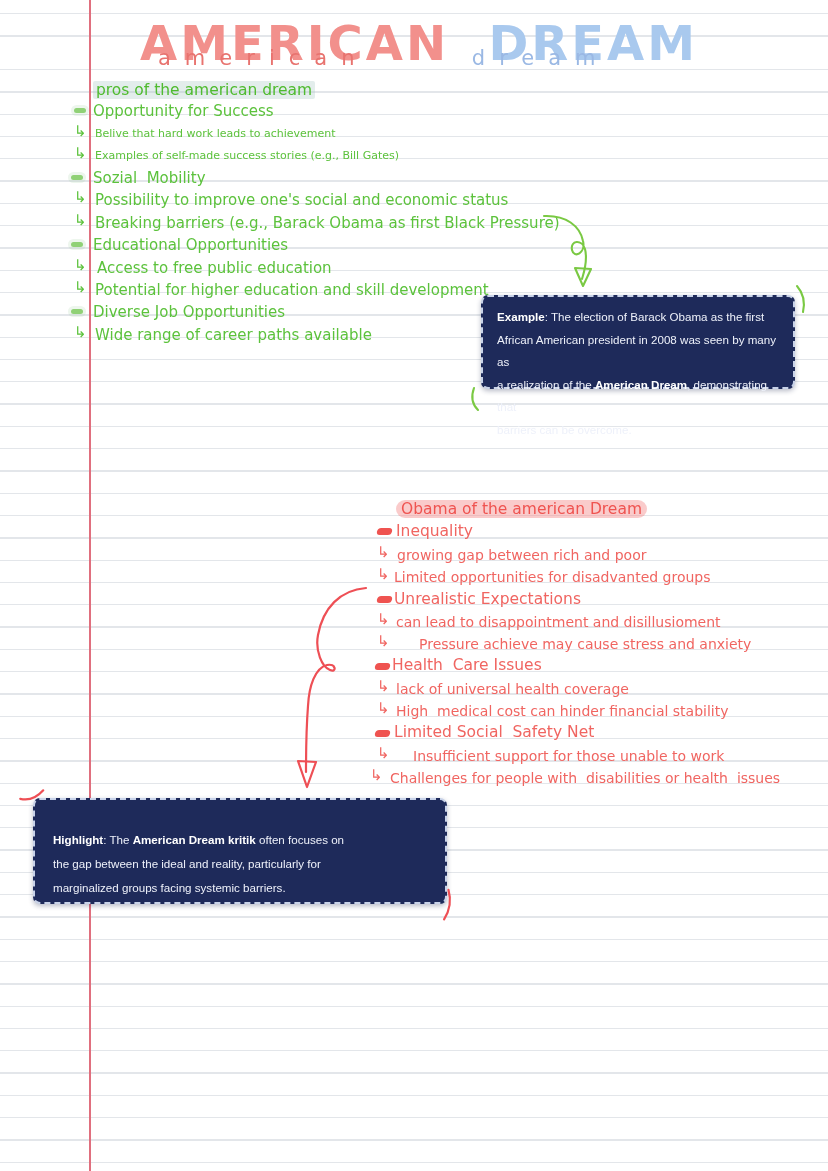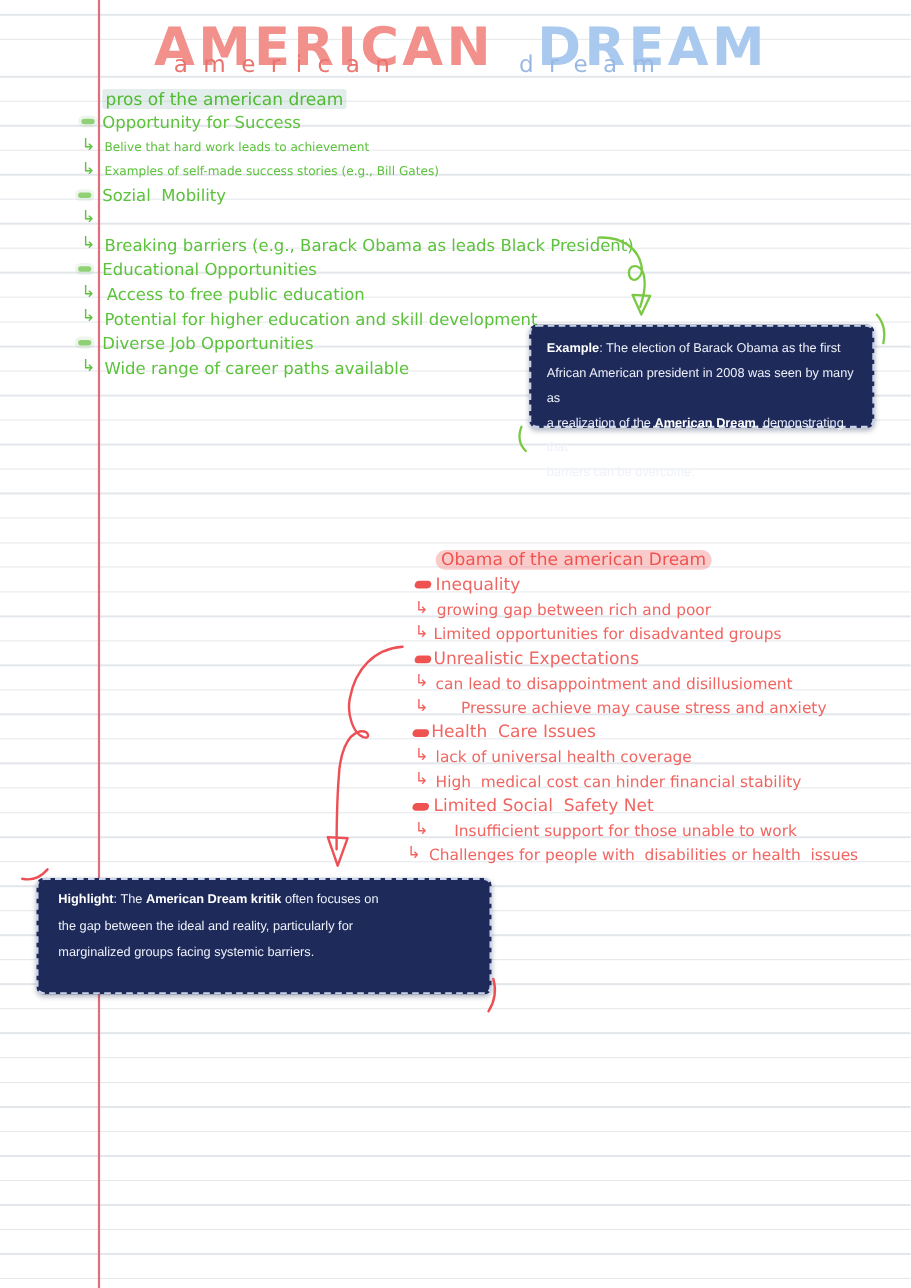--- a/index.html
+++ b/index.html
@@ -156,23 +156,24 @@
   <div class="sub green" style="left:74px; top:122px;">↳</div>
   <div class="noteline lvl2 green" style="left:95px; top:123px;">Belive that hard work leads to achievement</div>
 
   <div class="sub green" style="left:74px; top:144px;">↳</div>
   <div class="noteline lvl2 green" style="left:95px; top:145px;">Examples of self-made success stories (e.g., Bill Gates)</div>
 
   <div class="mk mk-g" style="left:71px; top:175px;"></div>
   <div class="noteline lvl1 green" style="left:93px; top:167px;">Sozial  Mobility</div>
 
   <div class="sub green" style="left:74px; top:188px;">↳</div>
+  <div class="noteline lvl1 green" style="left:95px; top:189px;">Possibility to improve one's social and economic status</div>
 
   <div class="sub green" style="left:74px; top:211px;">↳</div>
-  <div class="noteline lvl1 green" style="left:95px; top:212px;">Breaking barriers (e.g., Barack Obama as leads Black President)</div>
+  <div class="noteline lvl1 green" style="left:95px; top:212px;">Breaking barriers (e.g., Barack Obama as first Black Pressure)</div>
 
   <div class="mk mk-g" style="left:71px; top:242px;"></div>
   <div class="noteline lvl1 green" style="left:93px; top:234px;">Educational Opportunities</div>
 
   <div class="sub green" style="left:74px; top:256px;">↳</div>
   <div class="noteline lvl1 green" style="left:97px; top:257px;">Access to free public education</div>
 
   <div class="sub green" style="left:74px; top:278px;">↳</div>
   <div class="noteline lvl1 green" style="left:95px; top:279px;">Potential for higher education and skill development</div>
 
@@ -220,21 +221,21 @@
 
   <div class="mk mk-r" style="left:375px; top:730px;"></div>
   <div class="noteline lvl1-r red" style="left:394px; top:721px;">Limited Social  Safety Net</div>
 
   <div class="sub red" style="left:377px; top:744px;">↳</div>
   <div class="noteline lvl2-r red" style="left:413px; top:745px;">Insufficient support for those unable to work</div>
 
   <div class="sub red" style="left:370px; top:766px;">↳</div>
   <div class="noteline lvl2-r red" style="left:390px; top:767px;">Challenges for people with  disabilities or health  issues</div>
 
-  <div class="callout" style="left:33px; top:798px; width:414px; height:106px; line-height:24px; padding-top:6px; padding-left:18px;">
+  <div class="callout" style="left:33px; top:798px; width:414px; height:106px; line-height:24px; padding-top:28px; padding-left:18px;">
     <div><b>Highlight</b><span>: The </span><b>American Dream kritik</b><span> often focuses on</span></div>
     <div>the gap between the ideal and reality, particularly for</div>
     <div>marginalized groups facing systemic barriers.</div>
   </div>
 
   <svg id="ann" viewBox="0 0 828 1171">
 
     <g fill="none" stroke="#7ac943" stroke-width="2.1" stroke-linecap="round" stroke-linejoin="round">
       <path d="M544,216 C566,215 580,226 583,241 C586,253 574,259 572,250 C570,240 582,239 585,249 C588,261 584,272 582,279"></path>
       <path d="M575,268 L583,286 L591,269 Z"></path>

